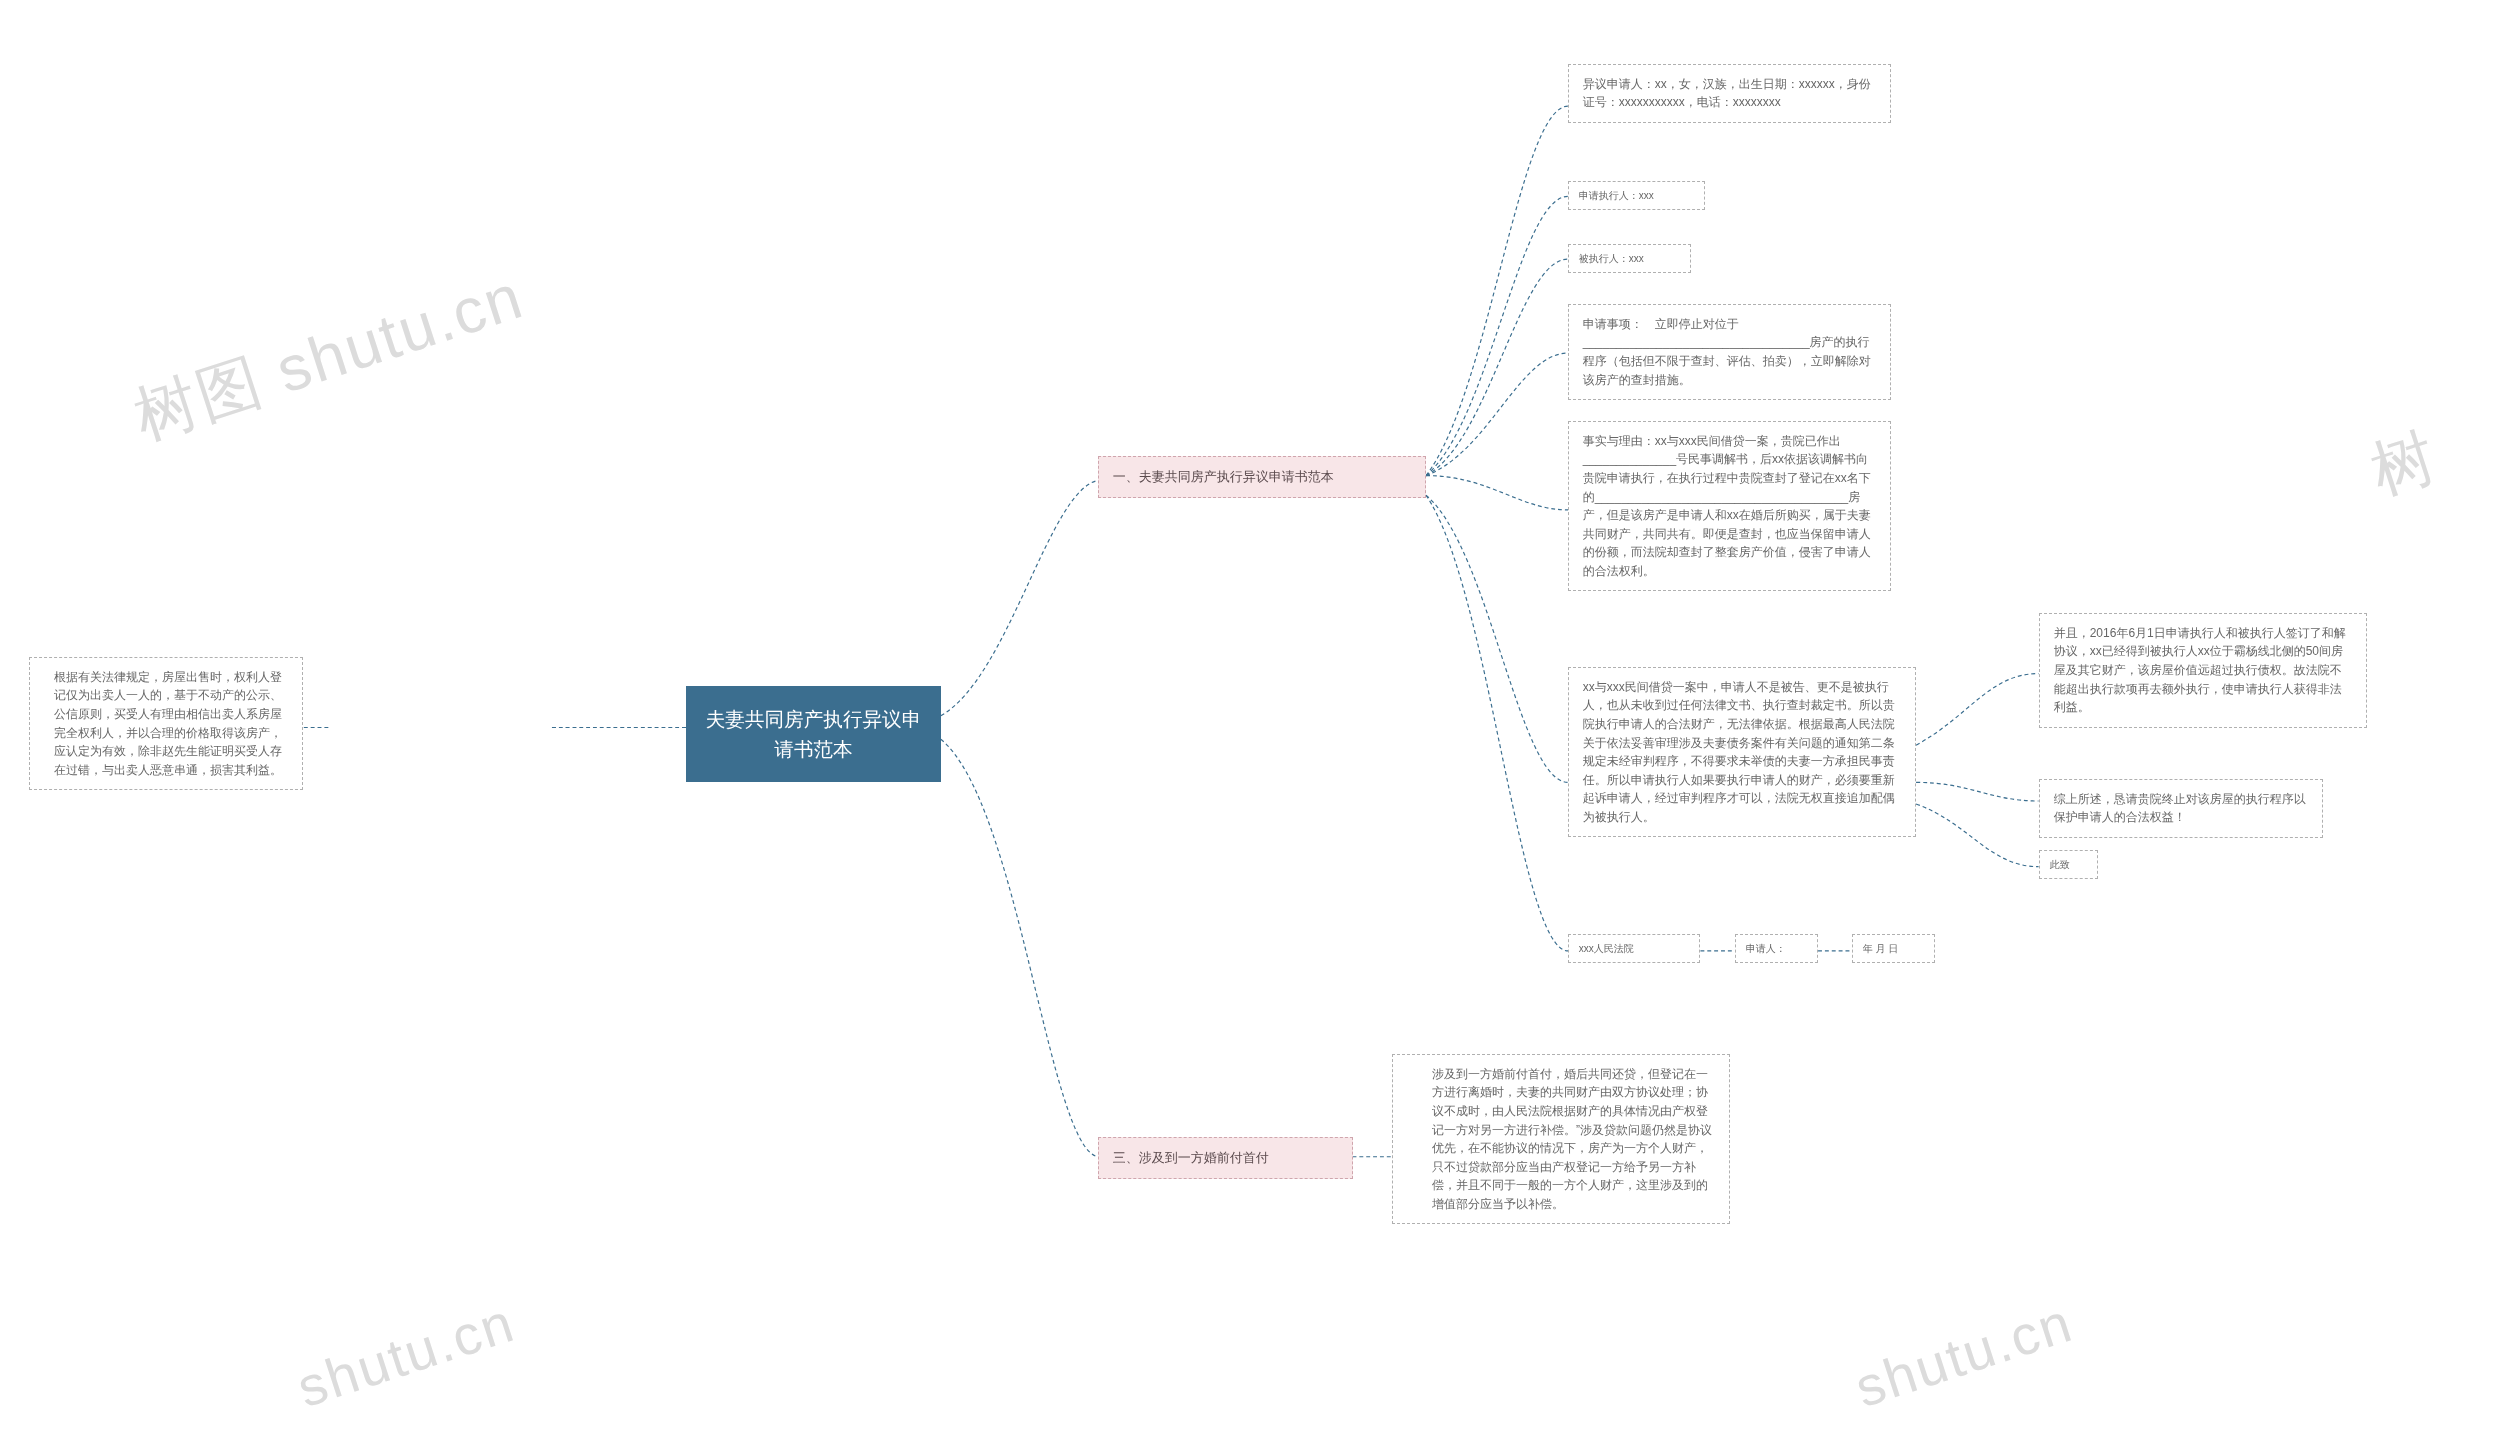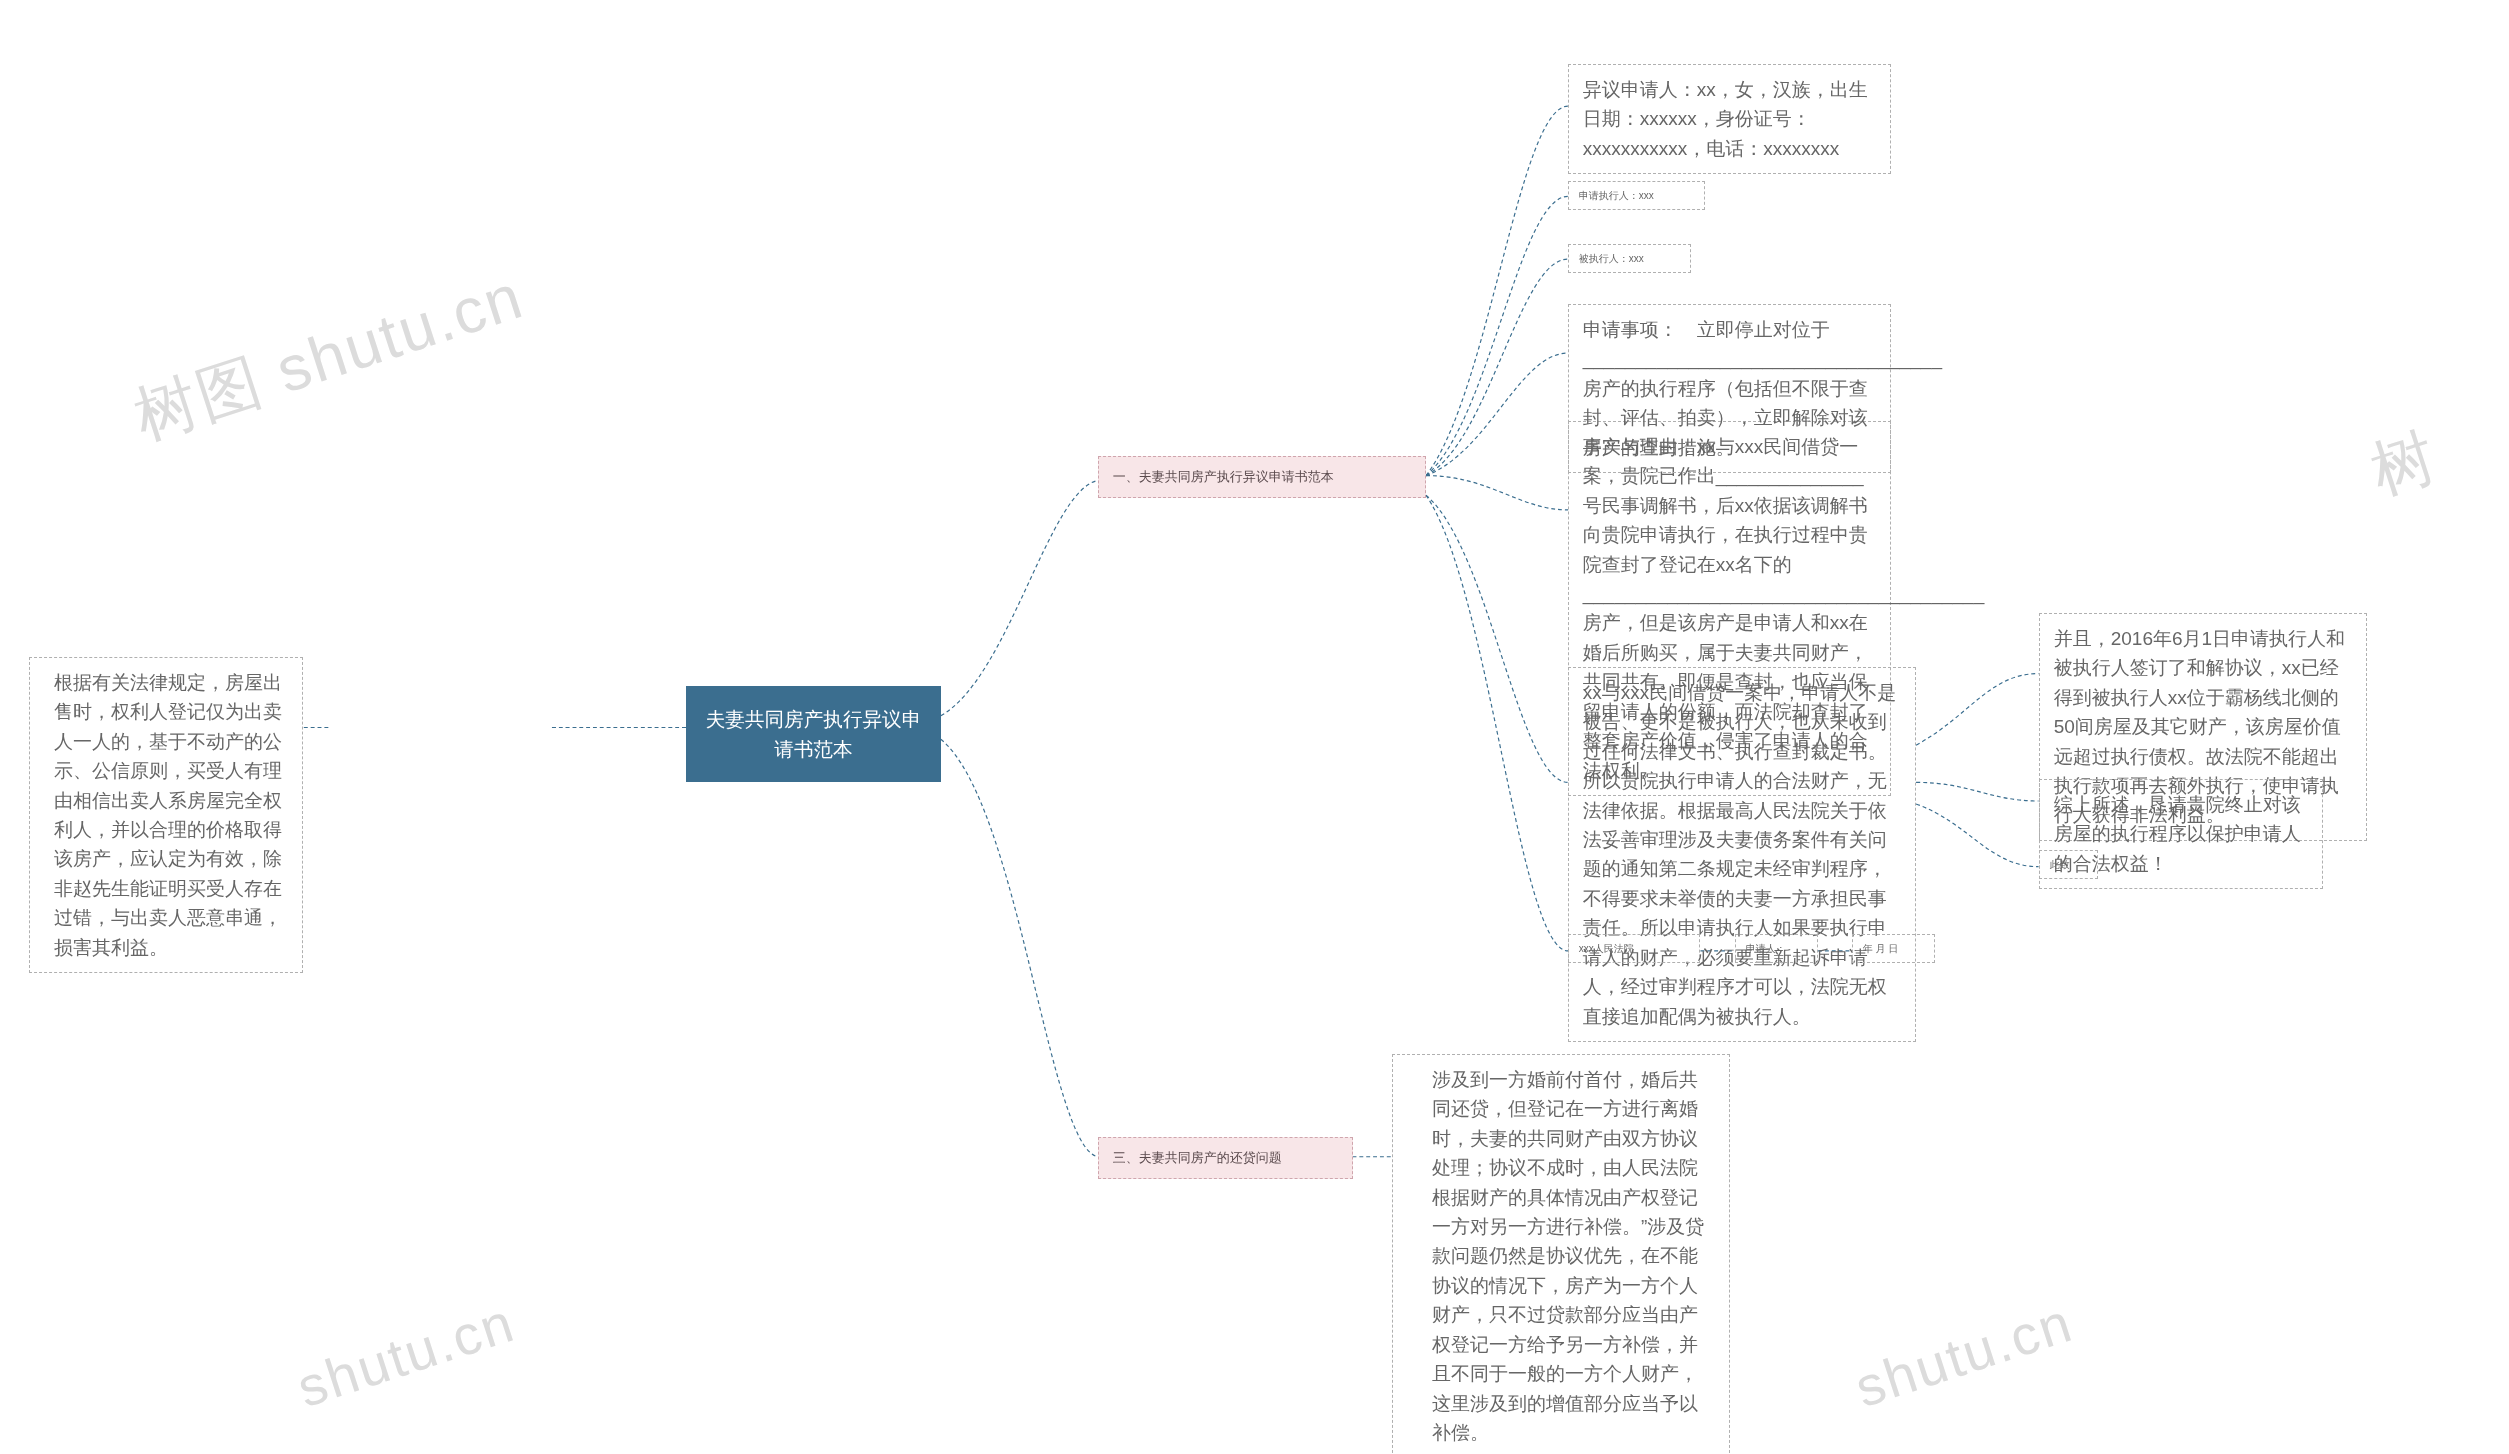--- a/index.html
+++ b/index.html
@@ -45,21 +45,21 @@
   .section {
     background: #f8e6e8;
     border: 1.5px dashed #cfa5ad;
     color: #5a4a4d;
     font-size: 13px;
   }
   .leaf {
     background: transparent;
     border: 1.5px dashed #b0b0b0;
     color: #666;
-    font-size: 19px;
+    font-size: 12px;
   }
   .leaf.small {
     font-size: 10px;
     padding: 5.9px 9.8px;
   }
   .watermark {
     position: absolute;
     color: #dcdcdc;
     font-size: 63px;
     font-weight: 500;
@@ -164,20 +164,20 @@
     <span>xxx人民法院</span>
   </div>
   <div class="node leaf small" style="left:1735px; top:934px; width:83px;">
     <span>申请人：</span>
   </div>
   <div class="node leaf small" style="left:1852px; top:934px; width:83px;">
     <span>年 月 日</span>
   </div>
 
   <div class="node section" style="left:1098px; top:1137px; width:255px;">
-    <span>三、夫妻共同房产的还贷问题</span>
+    <span>三、涉及到一方婚前付首付</span>
   </div>
   <div class="node leaf" style="left:1392px; top:1054px; width:338px;padding-left:39px;">
     <span>涉及到一方婚前付首付，婚后共同还贷，但登记在一方进行离婚时，夫妻的共同财产由双方协议处理；协议不成时，由人民法院根据财产的具体情况由产权登记一方对另一方进行补偿。”涉及贷款问题仍然是协议优先，在不能协议的情况下，房产为一方个人财产，只不过贷款部分应当由产权登记一方给予另一方补偿，并且不同于一般的一方个人财产，这里涉及到的增值部分应当予以补偿。</span>
   </div>
 
 </div>
 
 
 </body></html>

